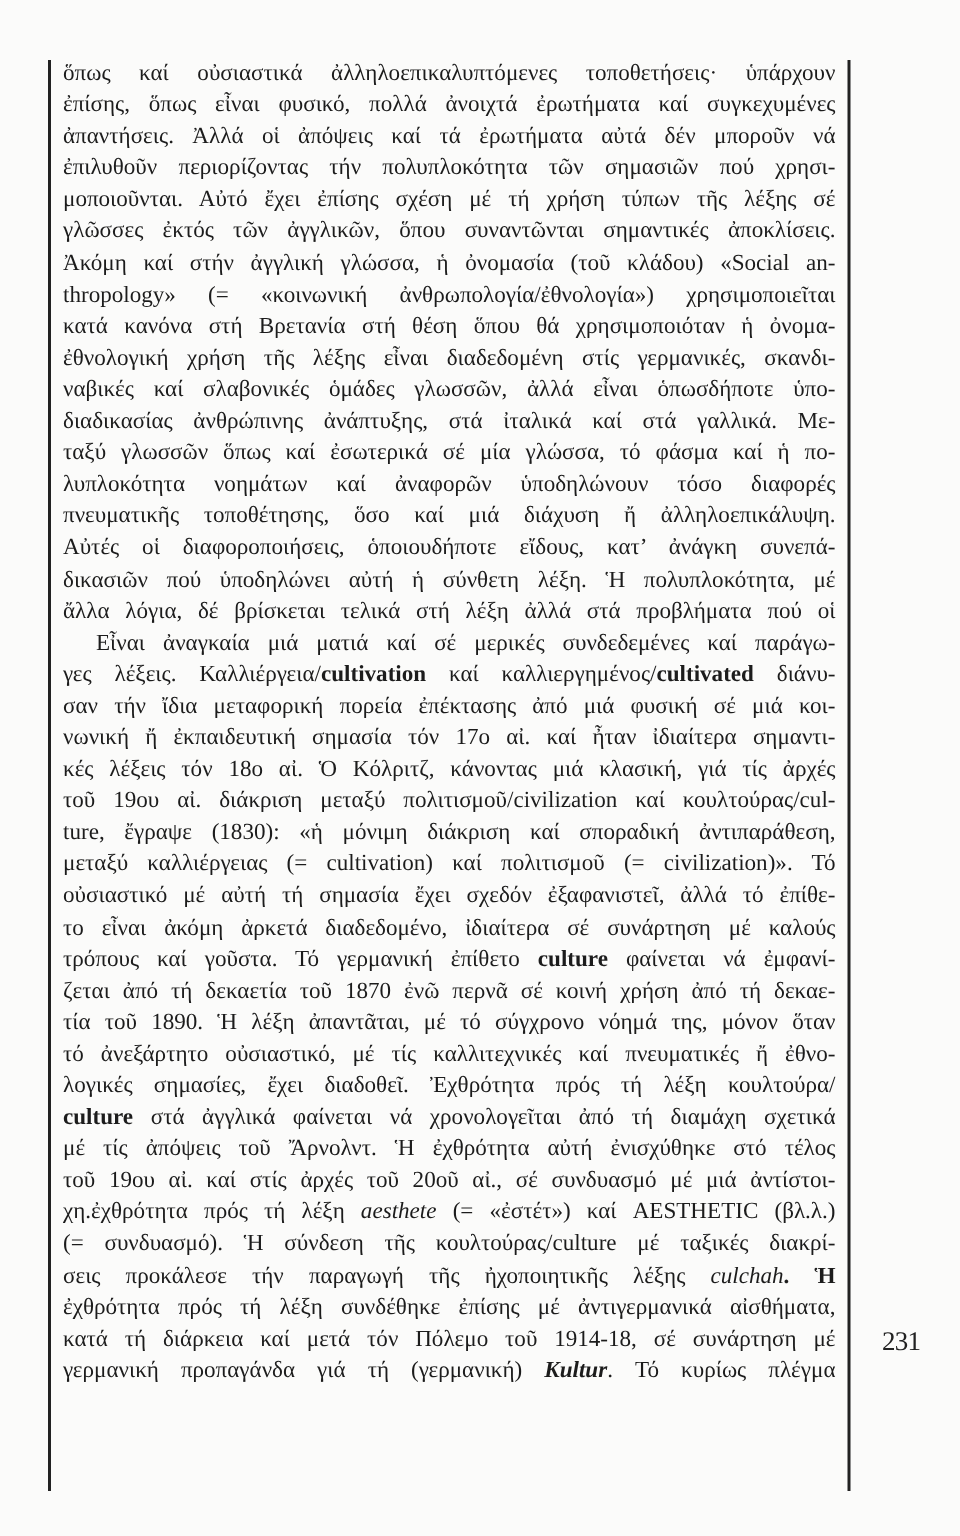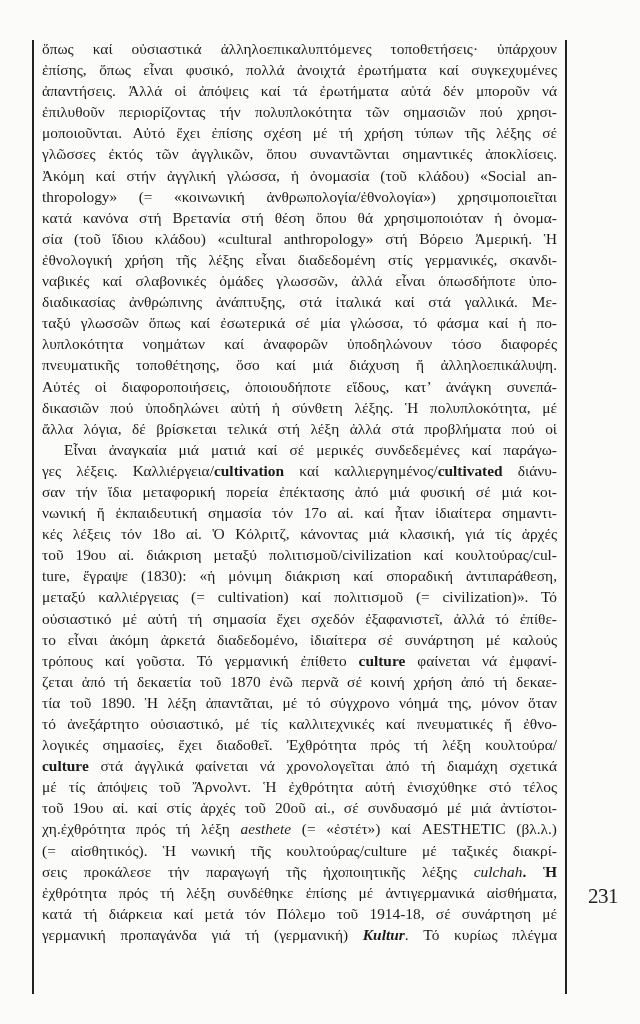--- a/index.html
+++ b/index.html
@@ -24,21 +24,21 @@
     font-size: 15.4px; line-height: 21.1px;
   }
   .line {
     display: block; white-space: nowrap; text-align: justify; text-align-last: justify;
     height: 21.1px; overflow: visible;
   }
   .line.last { text-align-last: left; }
   .line.indent { padding-left: 22px; }
   .page-number {
     position: absolute; left: 588px; top: 884px;
-    font-size: 21px; letter-spacing: -0.5px; color: #222;
+    font-size: 18px; letter-spacing: -0.5px; color: #222;
   }
   b { font-weight: bold; }
   i { font-style: italic; }
 </style>
 </head>
 <body>
 
 <div class="page">
   <div class="rule-left"></div>
   <div class="rule-right"></div>
@@ -47,29 +47,28 @@
     <div>
       <span class="line">ὅπως καί οὐσιαστικά ἀλληλοεπικαλυπτόμενες τοποθετήσεις· ὑπάρχουν</span>
       <span class="line">ἐπίσης, ὅπως εἶναι φυσικό, πολλά ἀνοιχτά ἐρωτήματα καί συγκεχυμένες</span>
       <span class="line">ἀπαντήσεις. Ἀλλά οἱ ἀπόψεις καί τά ἐρωτήματα αὐτά δέν μποροῦν νά</span>
       <span class="line">ἐπιλυθοῦν περιορίζοντας τήν πολυπλοκότητα τῶν σημασιῶν πού χρησι-</span>
       <span class="line">μοποιοῦνται. Αὐτό ἔχει ἐπίσης σχέση μέ τή χρήση τύπων τῆς λέξης σέ</span>
       <span class="line">γλῶσσες ἐκτός τῶν ἀγγλικῶν, ὅπου συναντῶνται σημαντικές ἀποκλίσεις.</span>
       <span class="line">Ἀκόμη καί στήν ἀγγλική γλώσσα, ἡ ὀνομασία (τοῦ κλάδου) «Social an-</span>
       <span class="line">thropology» (= «κοινωνική ἀνθρωπολογία/ἐθνολογία») χρησιμοποιεῖται</span>
       <span class="line">κατά κανόνα στή Βρετανία στή θέση ὅπου θά χρησιμοποιόταν ἡ ὀνομα-</span>
-      <span class="line">σία (τοῦ ἴδιου κλάδου) «cultural anthropology» στή Βόρειο Ἀμερική. Ἡ</span>
       <span class="line">ἐθνολογική χρήση τῆς λέξης εἶναι διαδεδομένη στίς γερμανικές, σκανδι-</span>
       <span class="line">ναβικές καί σλαβονικές ὁμάδες γλωσσῶν, ἀλλά εἶναι ὁπωσδήποτε ὑπο-</span>
       <span class="line">διαδικασίας ἀνθρώπινης ἀνάπτυξης, στά ἰταλικά καί στά γαλλικά. Με-</span>
       <span class="line">ταξύ γλωσσῶν ὅπως καί ἐσωτερικά σέ μία γλώσσα, τό φάσμα καί ἡ πο-</span>
       <span class="line">λυπλοκότητα νοημάτων καί ἀναφορῶν ὑποδηλώνουν τόσο διαφορές</span>
       <span class="line">πνευματικῆς τοποθέτησης, ὅσο καί μιά διάχυση ἤ ἀλληλοεπικάλυψη.</span>
       <span class="line">Αὐτές οἱ διαφοροποιήσεις, ὁποιουδήποτε εἴδους, κατ’ ἀνάγκη συνεπά-</span>
-      <span class="line">δικασιῶν πού ὑποδηλώνει αὐτή ἡ σύνθετη λέξης. Ἡ πολυπλοκότητα, μέ</span>
+      <span class="line">δικασιῶν πού ὑποδηλώνει αὐτή ἡ σύνθετη λέξη. Ἡ πολυπλοκότητα, μέ</span>
       <span class="line">ἄλλα λόγια, δέ βρίσκεται τελικά στή λέξη ἀλλά στά προβλήματα πού οἱ</span>
     </div>
 
     <div>
       <span class="line indent">Εἶναι ἀναγκαία μιά ματιά καί σέ μερικές συνδεδεμένες καί παράγω-</span>
       <span class="line"><span>γες λέξεις. Καλλιέργεια/</span><b>cultivation</b><span> καί καλλιεργημένος/</span><b>cultivated</b><span> διάνυ-</span></span>
       <span class="line">σαν τήν ἴδια μεταφορική πορεία ἐπέκτασης ἀπό μιά φυσική σέ μιά κοι-</span>
       <span class="line">νωνική ἤ ἐκπαιδευτική σημασία τόν 17ο αἰ. καί ἦταν ἰδιαίτερα σημαντι-</span>
       <span class="line">κές λέξεις τόν 18ο αἰ. Ὁ Κόλριτζ, κάνοντας μιά κλασική, γιά τίς ἀρχές</span>
       <span class="line">τοῦ 19ου αἰ. διάκριση μεταξύ πολιτισμοῦ/civilization καί κουλτούρας/cul-</span>
@@ -79,21 +78,21 @@
       <span class="line">το εἶναι ἀκόμη ἀρκετά διαδεδομένο, ἰδιαίτερα σέ συνάρτηση μέ καλούς</span>
       <span class="line"><span>τρόπους καί γοῦστα. Τό γερμανική ἐπίθετο </span><b>culture</b><span> φαίνεται νά ἐμφανί-</span></span>
       <span class="line">ζεται ἀπό τή δεκαετία τοῦ 1870 ἐνῶ περνᾶ σέ κοινή χρήση ἀπό τή δεκαε-</span>
       <span class="line">τία τοῦ 1890. Ἡ λέξη ἀπαντᾶται, μέ τό σύγχρονο νόημά της, μόνον ὅταν</span>
       <span class="line">τό ἀνεξάρτητο οὐσιαστικό, μέ τίς καλλιτεχνικές καί πνευματικές ἤ ἐθνο-</span>
       <span class="line">λογικές σημασίες, ἔχει διαδοθεῖ. Ἐχθρότητα πρός τή λέξη κουλτούρα/</span>
       <span class="line"><b>culture</b><span> στά ἀγγλικά φαίνεται νά χρονολογεῖται ἀπό τή διαμάχη σχετικά</span></span>
       <span class="line">μέ τίς ἀπόψεις τοῦ Ἄρνολντ. Ἡ ἐχθρότητα αὐτή ἐνισχύθηκε στό τέλος</span>
       <span class="line">τοῦ 19ου αἰ. καί στίς ἀρχές τοῦ 20οῦ αἰ., σέ συνδυασμό μέ μιά ἀντίστοι-</span>
       <span class="line"><span>χη.ἐχθρότητα πρός τή λέξη </span><i>aesthete</i><span> (= «ἐστέτ») καί AESTHETIC (βλ.λ.)</span></span>
-      <span class="line">(= αἰσθητικός). Ἡ νωνική τῆς κουλτούρας/culture μέ ταξικές διακρί-</span>
+      <span class="line">(= συνδυασμό). Ἡ σύνδεση τῆς κουλτούρας/culture μέ ταξικές διακρί-</span>
       <span class="line"><span>σεις προκάλεσε τήν παραγωγή τῆς ἠχοποιητικῆς λέξης </span><i>culchah</i><b>. Ἡ</b></span>
       <span class="line">ἐχθρότητα πρός τή λέξη συνδέθηκε ἐπίσης μέ ἀντιγερμανικά αἰσθήματα,</span>
       <span class="line">κατά τή διάρκεια καί μετά τόν Πόλεμο τοῦ 1914-18, σέ συνάρτηση μέ</span>
       <span class="line"><span>γερμανική προπαγάνδα γιά τή (γερμανική) </span><b><i>Kultur</i></b><span>. Τό κυρίως πλέγμα</span></span>
     </div>
   </div>
 
   <div class="page-number">231</div>
 </div>
 

